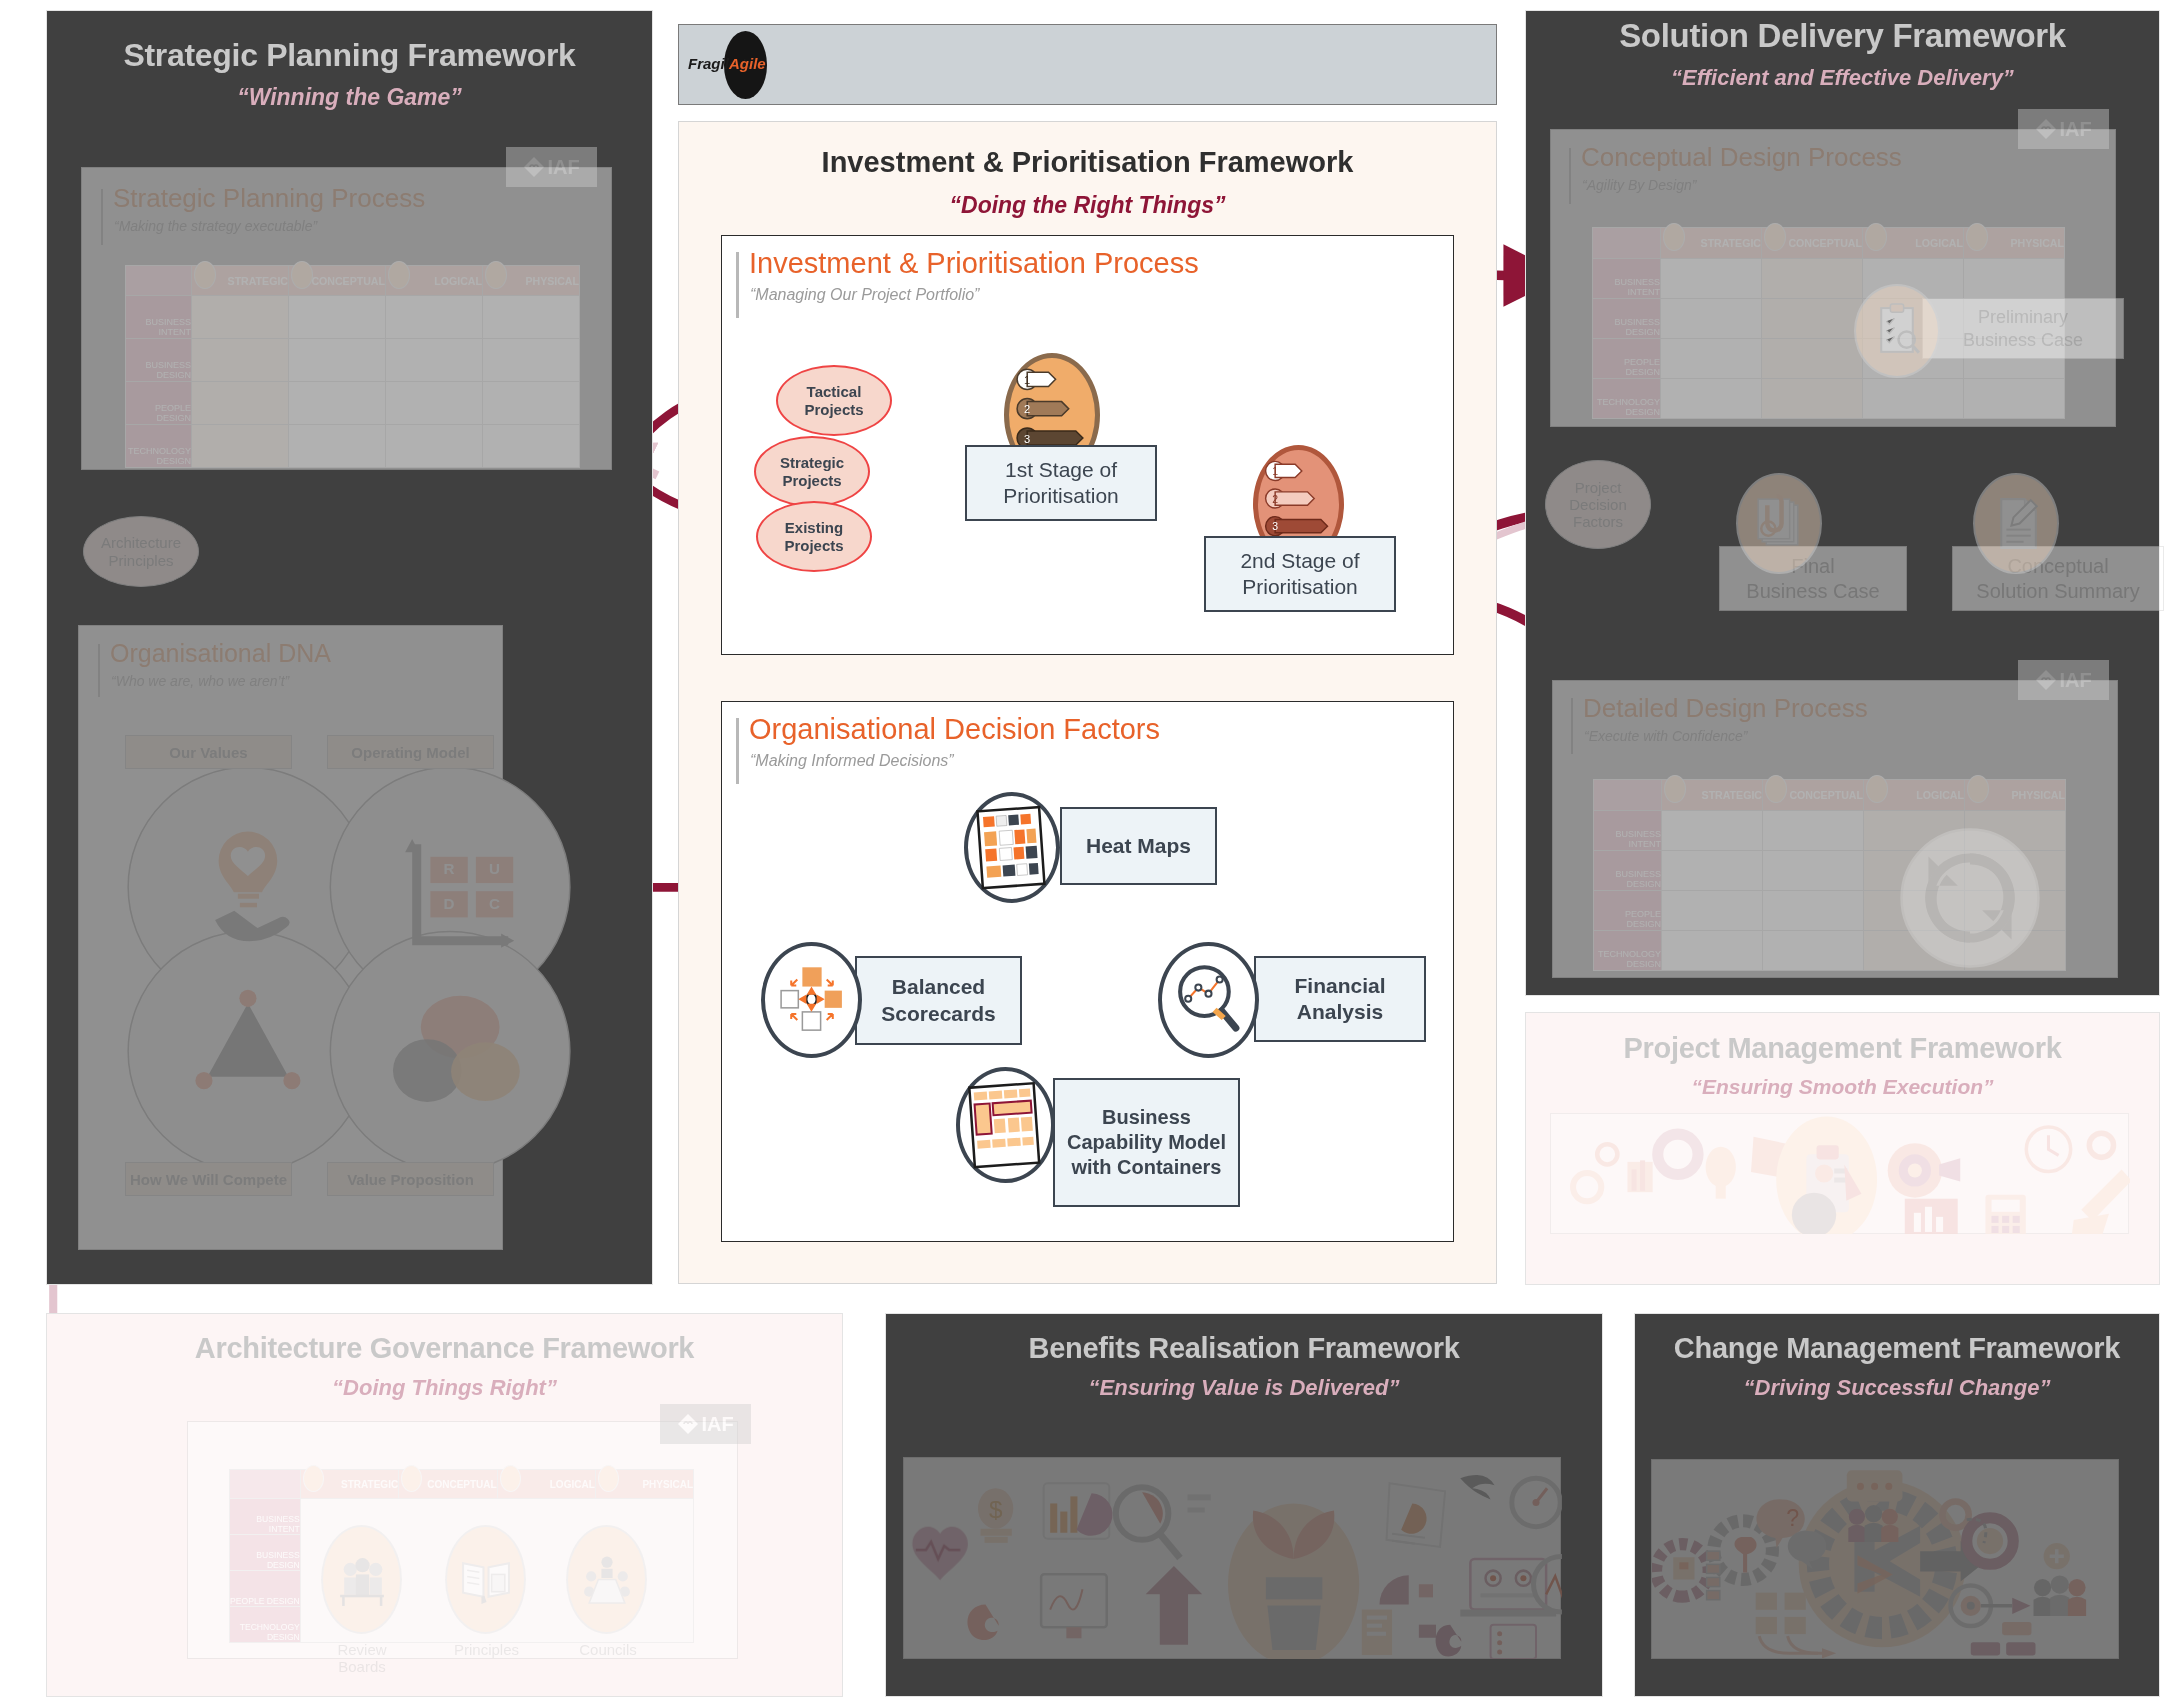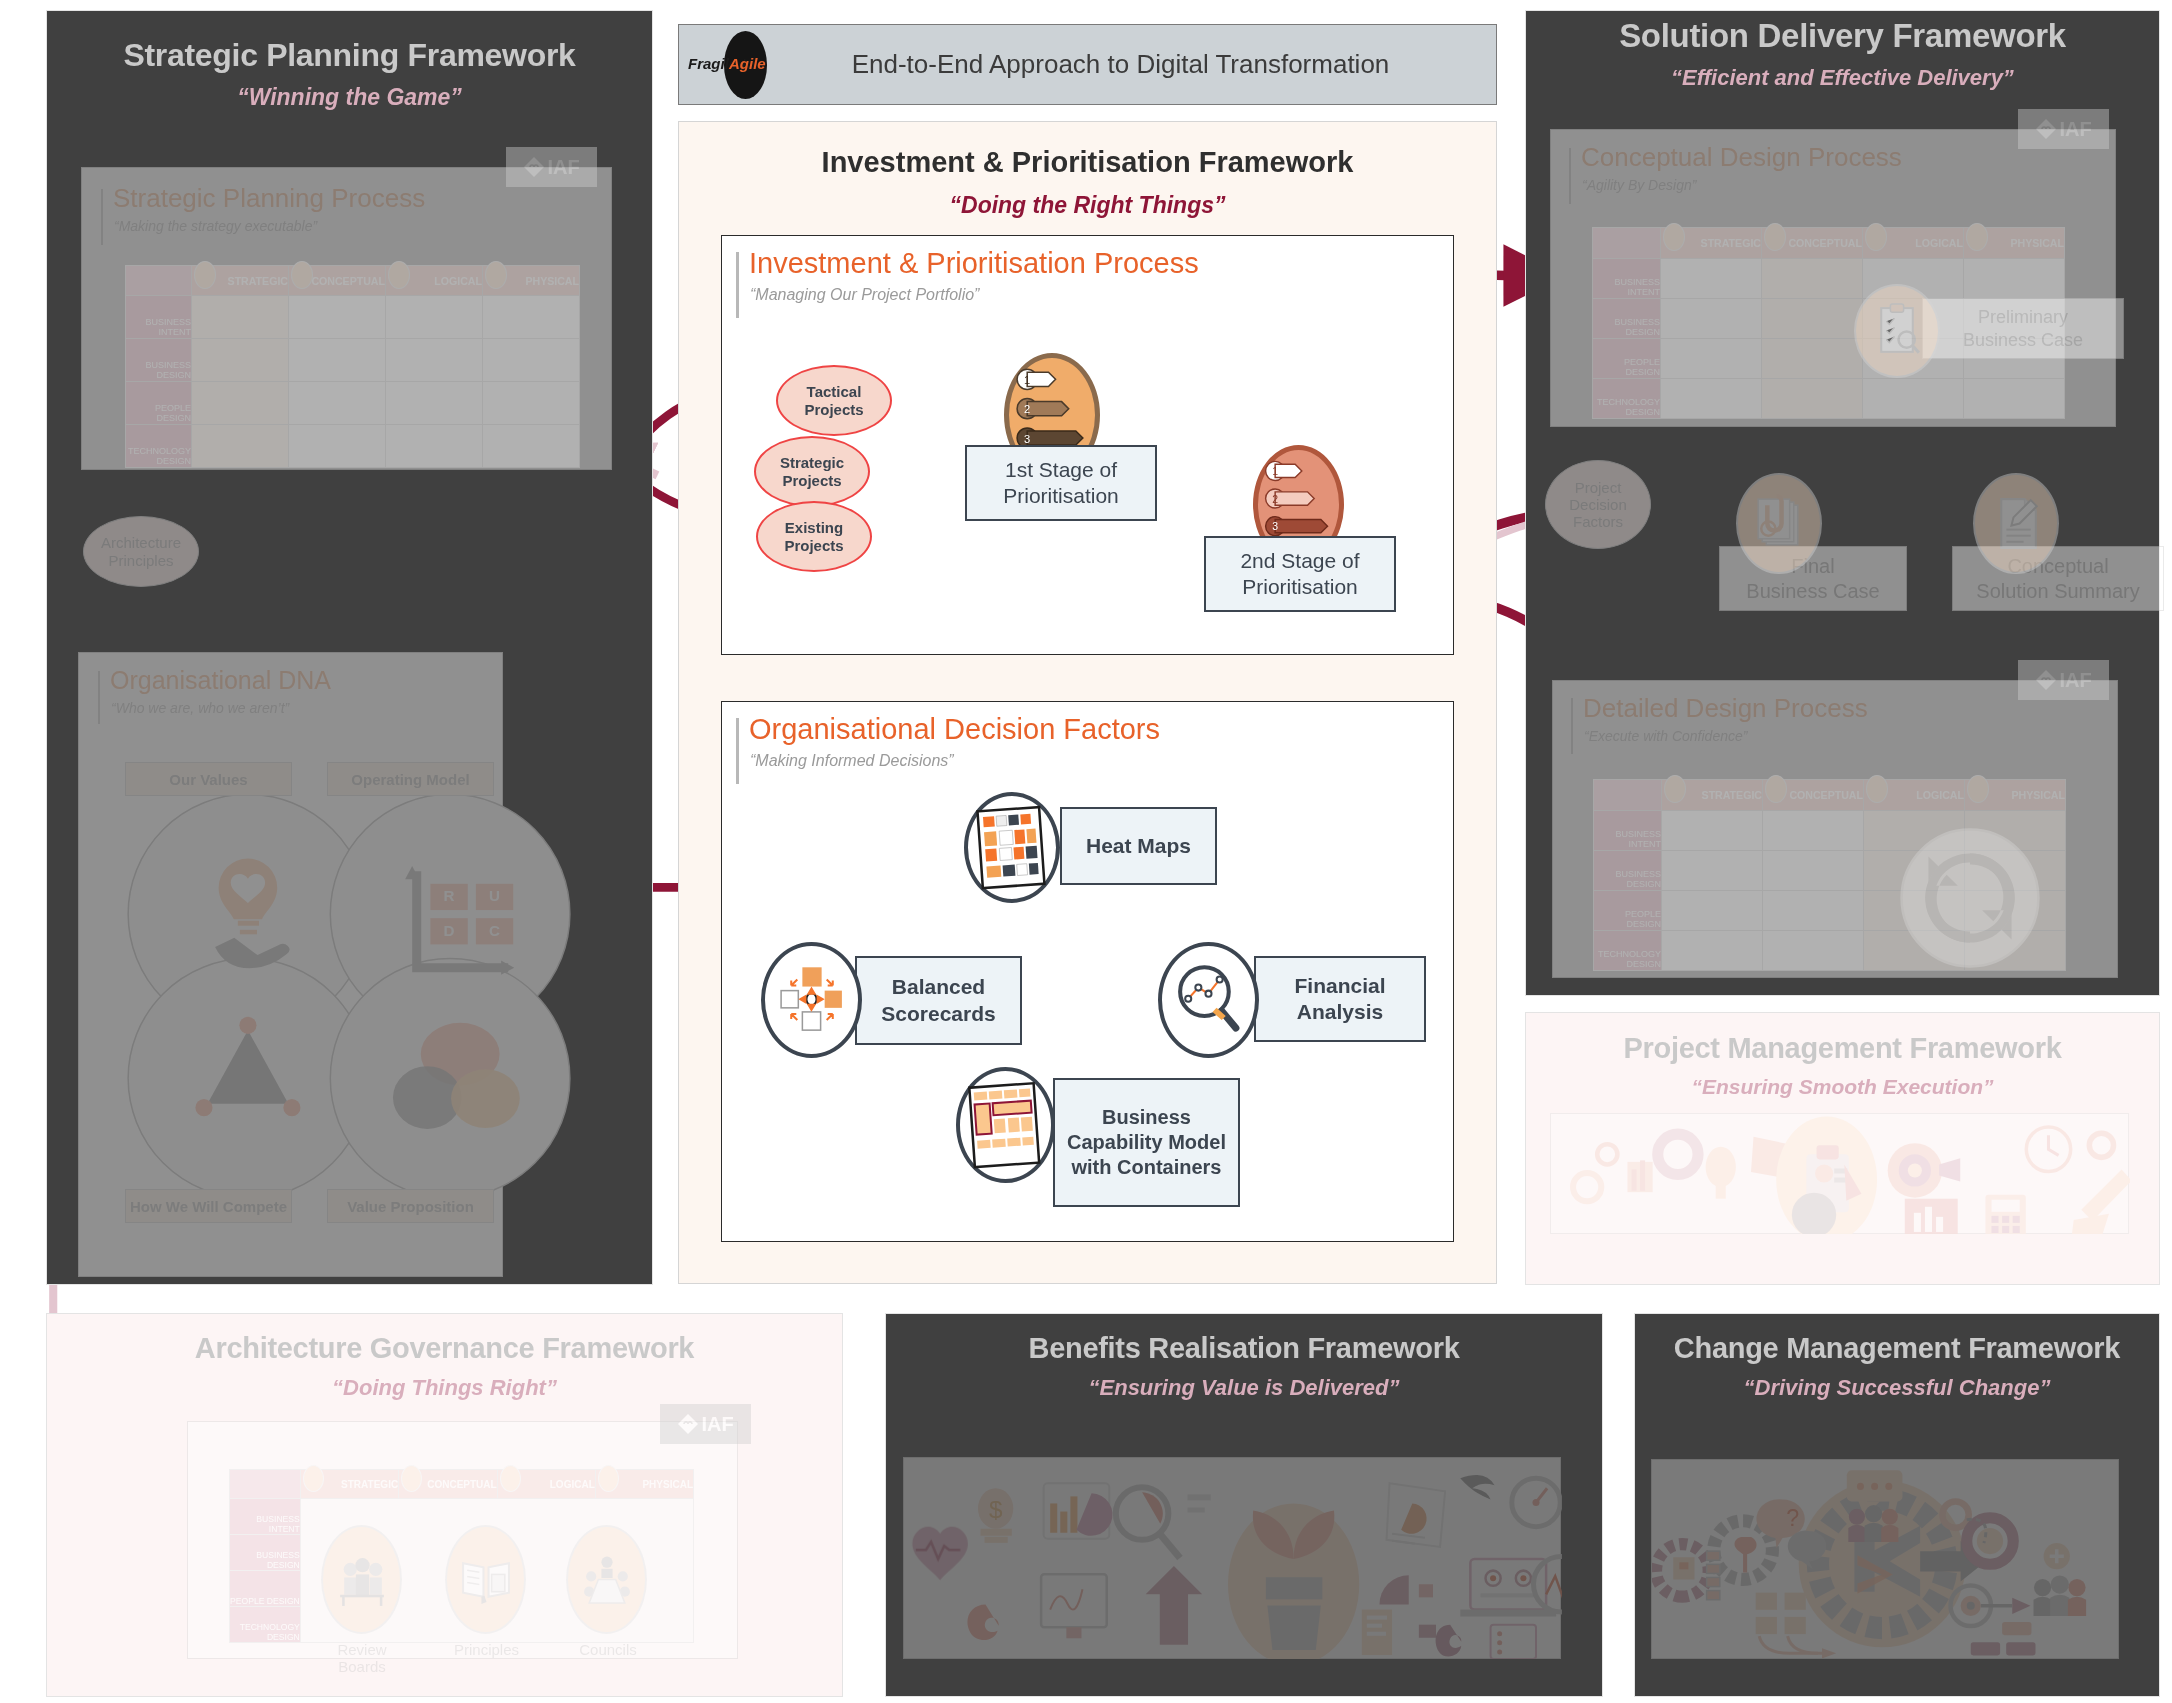--- a/index.html
+++ b/index.html
@@ -259,21 +259,21 @@
         <td class="mx-cell"></td>
         <td class="mx-cell"></td>
         <td class="mx-cell"></td>
       </tr>
 </tbody>
   </table>
 
 <div class="oval-node ghost-strong" style="left:83px; top:516px; width:116px; height:71px; font-size:15px; white-space:pre-line;">Architecture
 Principles</div>
 
-<div class="card ghost-strong" style="left:78px; top:652px; width:425px; height:625px;">
+<div class="card ghost-strong" style="left:78px; top:625px; width:425px; height:625px;">
   <div class="title-bar" style="left:19px; top:18px; height:53px;"></div>
   <div class="card-title" style="position:absolute; left:31px; top:13px; font-size:25px;">Organisational DNA</div>
   <div class="card-sub" style="position:absolute; left:32px; top:47px; font-size:14px;">“Who we are, who we aren’t”</div>
 
   <svg style="position:absolute; left:35px; top:137px;" width="470" height="415" viewBox="0 0 930 820">
     <circle cx="265" cy="245" r="237" fill="#fbfbfb" stroke="#cfcfcf" stroke-width="3"></circle>
     <circle cx="665" cy="245" r="237" fill="#fbfbfb" stroke="#cfcfcf" stroke-width="3"></circle>
     <circle cx="265" cy="570" r="237" fill="#fbfbfb" stroke="#cfcfcf" stroke-width="3"></circle>
     <circle cx="665" cy="570" r="237" fill="#fbfbfb" stroke="#cfcfcf" stroke-width="3"></circle>
 
@@ -318,21 +318,20 @@
   <div class="lbl-box" style="left:46px; top:536px; width:167px; height:34px; font-size:15px;">How We Will Compete</div>
   <div class="lbl-box" style="left:248px; top:536px; width:167px; height:34px; font-size:15px;">Value Proposition</div>
 </div>
 
 <div style="position:absolute; left:678px; top:24px; width:819px; height:81px; background:#ccd2d6; border:1px solid #7a7a7a; display:flex; align-items:center;">
   <div style="position:relative; width:96px; height:81px;">
     <div style="position:absolute; left:45px; top:7px; width:43px; height:68px; background:#151515; border-radius:50%;"></div>
     <div style="position:absolute; left:9px; top:31px; font-style:italic; font-weight:bold; font-size:15px; color:#1b1b1b;">Fragile to</div>
     <div style="position:absolute; left:50px; top:31px; font-style:italic; font-weight:bold; font-size:15px; color:#e8622a;">Agile</div>
   </div>
-  <div style="flex:1; text-align:center; font-size:26px; color:#3b3b3b; padding-right:30px;">End-to-End Approach to Digital Transformation</div>
 </div>
 
 <div id="center-framework" style="left:678px; top:121px; width:819px; height:1163px;">
   <div class="ctr-title" style="margin-top:24px; font-size:29px;">Investment &amp; Prioritisation Framework</div>
   <div class="ctr-sub" style="margin-top:13px; font-size:23px;">“Doing the Right Things”</div>
 </div>
 
 <div class="proc-box" style="left:721px; top:235px; width:733px; height:420px;">
   <div class="proc-bar" style="left:14px; top:16px; height:66px;"></div>
   <div class="proc-title" style="position:absolute; left:27px; top:11px; font-size:29px;">Investment &amp; Prioritisation Process</div>

